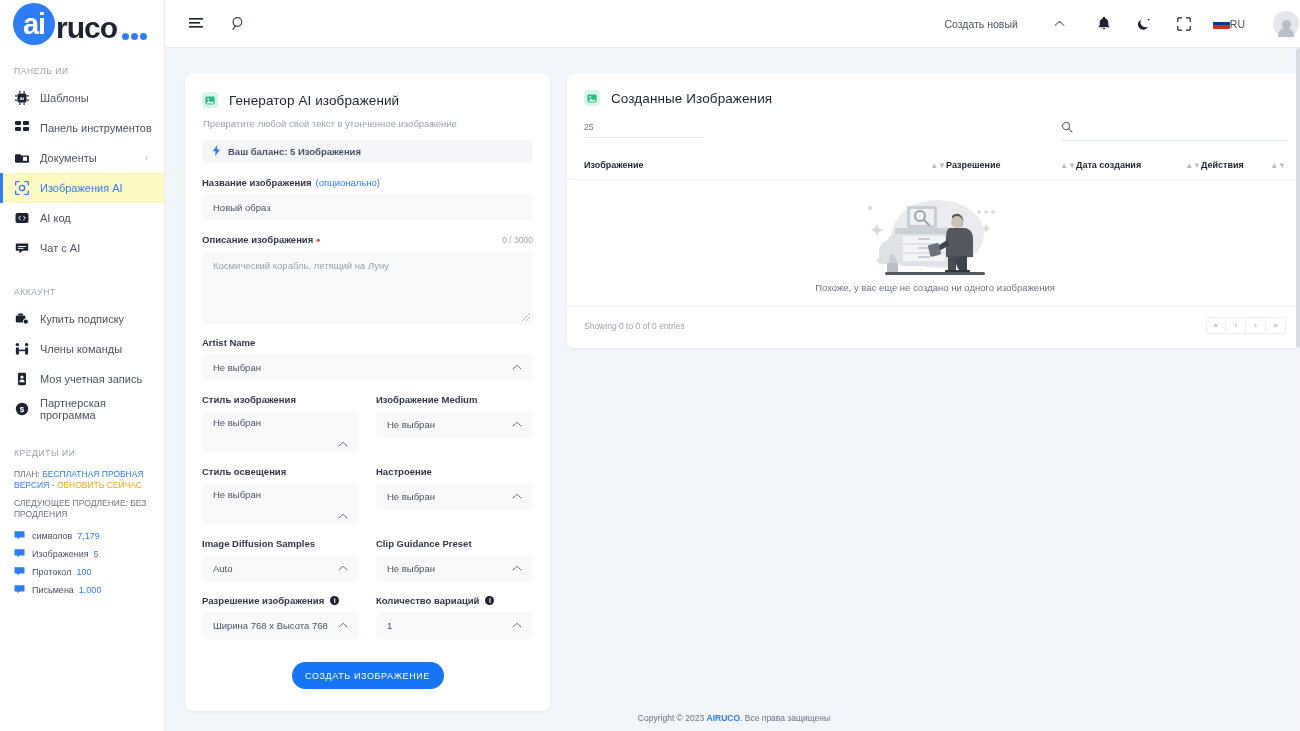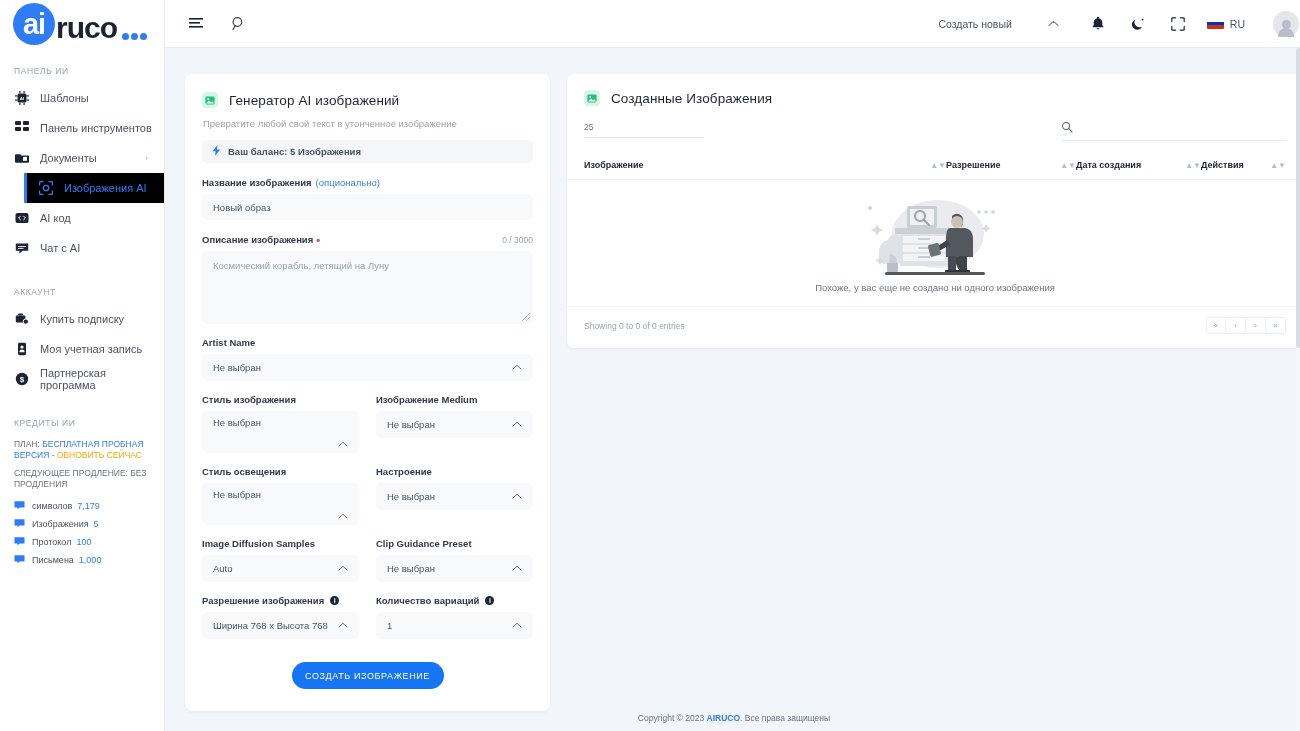--- a/index.html
+++ b/index.html
@@ -37,21 +37,21 @@
     font-size: 8.5px; letter-spacing: .6px; color: #9aa2b1;
     padding: 8px 0 7px 14px; text-transform: uppercase; font-weight: 400;
   }
   .nav-item {
     display: flex; align-items: center; height: 30px;
     padding-left: 14px; font-size: 11px; color: #4a5262;
     position: relative; cursor: pointer; margin-bottom: 0;
   }
   .nav-item .ic { width: 15px; height: 15px; margin-right: 11px; flex: 0 0 15px; display: flex; align-items: center; justify-content: center; }
   .nav-item .ic svg { display: block; }
-  .nav-item.active { background: #000000; color: #2f7df6; margin-left: 24px; }
+  .nav-item.active { background: #fef9c3; color: #2f7df6; }
   .nav-item.active::before {
     content: ""; position: absolute; left: 0; top: 0; bottom: 0; width: 3px; background: #2f7df6;
   }
   .nav-item .chev { margin-left: auto; margin-right: 16px; font-size: 9px; color: #9aa2b1; }
   .nav-spacer { height: 16px; }
 
   .credits { padding: 4px 14px 0 14px; }
   .plan-line { font-size: 8.5px; line-height: 11px; color: #6b7383; margin-bottom: 7px; text-transform: uppercase; }
   .plan-line .blue { color: #2f7df6; }
   .plan-line .orange { color: #f6a609; }
@@ -66,21 +66,21 @@
     height: 48px; background: #fff; border-bottom: 1px solid #e9edf3;
     display: flex; align-items: center; padding: 0 14px 0 20px; flex: 0 0 48px;
   }
   .topbar .tb-ic { width: 22px; height: 22px; display: flex; align-items: center; justify-content: center; cursor: pointer; }
   .topbar .spacer { flex: 1; }
   .create-new { display: flex; align-items: center; font-size: 10.5px; color: #4a5262; cursor: pointer; gap: 14px; }
   .create-new .cn-chev { margin-left: 22px; color: #6b7383; font-size: 10px; }
   .tb-right { display: flex; align-items: center; gap: 18px; margin-left: 28px; }
   .flag { width: 17px; height: 11px; border-radius: 1px; overflow: hidden; display: block; }
   .flag i { display: block; height: 3.66px; }
-  .lang { display: flex; align-items: center; gap: 6px; font-size: 10.5px; color: #4a5262; cursor: pointer; }
+  .lang { display: flex; align-items: center; font-size: 10.5px; color: #4a5262; cursor: pointer; }
   .avatar {
     width: 26px; height: 26px; border-radius: 50%; background: #e3e6eb;
     display: flex; align-items: flex-end; justify-content: center; overflow: hidden; margin-left: 10px;
   }
   .avatar .head { width: 9px; height: 9px; border-radius: 50%; background: #b9bec8; position: relative; top: -8px; }
   .avatar .body { width: 16px; height: 9px; border-radius: 8px 8px 0 0; background: #b9bec8; position: absolute; margin-top: 17px; }
   .avatar-wrap { position: relative; width: 26px; height: 26px; }
 
   .content { flex: 1; position: relative; overflow: hidden; padding: 26px 0 0 0; }
   .cards { display: flex; align-items: flex-start; gap: 17px; padding: 0 0 0 20px; }
@@ -288,20 +288,31 @@
         <span class="ic">
           <svg width="14" height="14" viewBox="0 0 14 14">
               <rect x="0.8" y="3.4" width="9.6" height="7" rx="1" fill="#1c2434"></rect>
               <rect x="3.2" y="1.4" width="4.8" height="2" rx="0.6" fill="#1c2434"></rect>
               <circle cx="10.8" cy="9.6" r="2.6" fill="#1c2434" stroke="#fff" stroke-width="1"></circle>
             </svg>
         </span>
         <span>Купить подписку</span>
       </div>
 
+      <div class="nav-item">
+        <span class="ic">
+          <svg width="14" height="14" viewBox="0 0 14 14">
+              <circle cx="2.4" cy="2.6" r="1.7" fill="#1c2434"></circle>
+              <circle cx="11.6" cy="2.6" r="1.7" fill="#1c2434"></circle>
+              <path d="M0.9 5.6h3v6.8h-3zM10.1 5.6h3v6.8h-3z" fill="#1c2434"></path>
+              <rect x="3.6" y="7.6" width="6.8" height="1.6" fill="#1c2434"></rect>
+            </svg>
+        </span>
+        <span>Члены команды</span>
+      </div>
 
       <div class="nav-item">
         <span class="ic">
           <svg width="14" height="14" viewBox="0 0 14 14">
               <rect x="3" y="0.8" width="8" height="12.4" rx="1.4" fill="#1c2434"></rect>
               <circle cx="7" cy="5" r="1.6" fill="#fff"></circle>
               <path d="M4.4 10.2a2.6 2.6 0 0 1 5.2 0z" fill="#fff"></path>
             </svg>
         </span>
         <span>Моя учетная запись</span>

